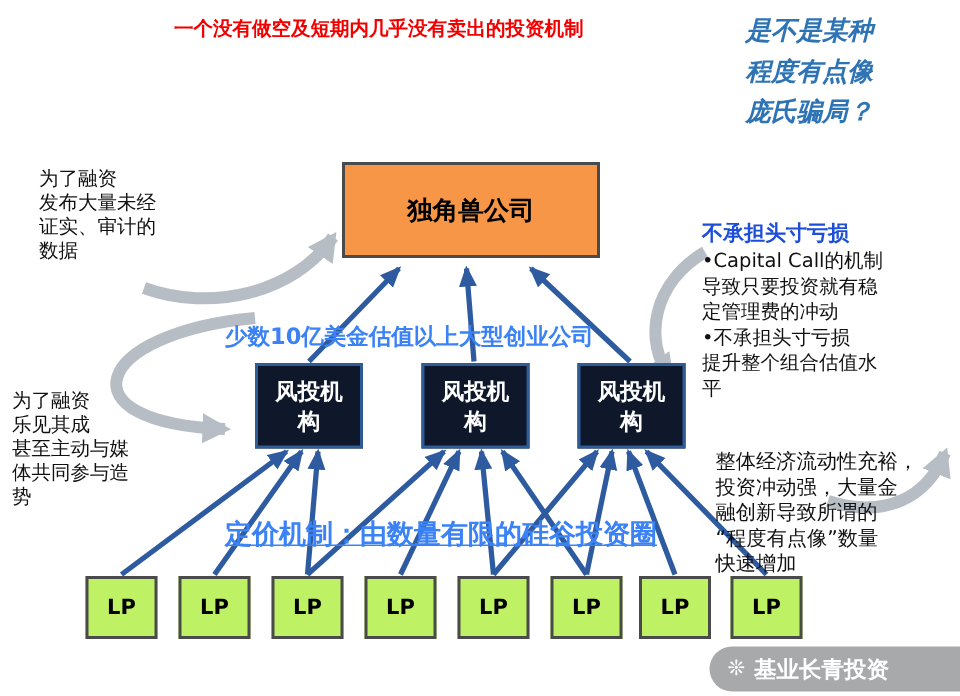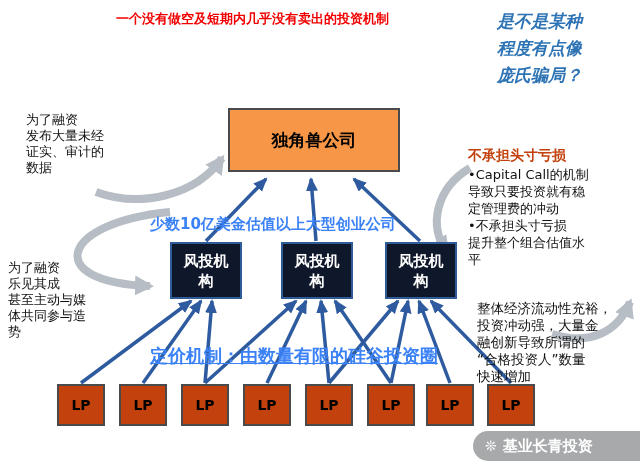--- a/index.html
+++ b/index.html
@@ -12,36 +12,36 @@
   .red { color:#F20000; font-weight:700; }
   .title { left:116px; top:10px; width:400px; font-size:13px; }
   .keypoint { left:120px; top:39px; font-size:16px; line-height:24px; }
   .ponzi {
     left:497px; top:8px; width:136px; color:#2E74B5; font-weight:700;
     font-style:italic; font-size:17px; line-height:27px;
   }
   .note { color:#111111; font-size:13px; line-height:16px; }
   .note-left1 { left:26px; top:112px; }
   .note-left2 { left:8px; top:260px; }
-  .note-right-title { left:468px; top:147px; font-size:14px; font-weight:700; color:#c2410c; }
+  .note-right-title { left:468px; top:147px; font-size:14px; font-weight:700; color:#1d4ed8; }
   .note-right-body { left:468px; top:166px; font-size:13px; line-height:17px; }
   .note-right-liquidity { left:477px; top:300px; font-size:13.5px; line-height:17px; }
   .unicorn {
     left:228px; top:108px; width:172px; height:64px; background:#F79646;
     border:2px solid #4A4A4A; display:flex; align-items:center; justify-content:center;
     font-weight:700; font-size:17px; color:#000; box-sizing:border-box;
   }
   .vc {
     top:242px; width:72px; height:57px; background:#0f172a; border:2px solid #2F5B96;
     color:#fff; font-weight:700; font-size:15px; line-height:20px; text-align:center;
     display:flex; align-items:center; justify-content:center; padding:0 9px;
     box-sizing:border-box;
   }
   .lp {
-    top:384px; width:48px; height:42px; background:#c2410c; border:2px solid #4A4A4A;
+    top:384px; width:48px; height:42px; background:#bef264; border:2px solid #4A4A4A;
     box-sizing:border-box; color:#000; font-weight:700; font-size:14px;
     display:flex; align-items:center; justify-content:center;
   }
   .cap { color:#3b82f6; font-weight:700; text-align:left;margin-top:32px; }
   .cap-unicorn { left:150px; top:183px; width:330px; font-size:15px; }
   .cap-vc { left:150px; top:312px; width:330px; font-size:18px;text-decoration:underline; }
   .cap-lp { left:180px; top:436px; width:290px; font-size:15px; }
   .arrows { position:absolute; left:0; top:0; width:640px; height:464px; pointer-events:none; }
   .watermark {
     left:473px; top:431px; width:167px; height:30px;
@@ -111,21 +111,21 @@
   <div class="abs note-right-title abs">不承担头寸亏损</div>
   <div class="abs note note-right-body pre">•Capital Call的机制
 导致只要投资就有稳
 定管理费的冲动
 •不承担头寸亏损
 提升整个组合估值水
 平</div>
   <div class="abs note note-right-liquidity pre">整体经济流动性充裕，
 投资冲动强，大量金
 融创新导致所谓的
-“合格投资人”数量
+“程度有点像”数量
 快速增加</div>
 
   <div class="abs unicorn">
     <span>独角兽公司</span>
   </div>
   <div class="abs cap cap-unicorn">少数10亿美金估值以上大型创业公司</div>
 
   <div class="abs vc" style="left:170px;">
     <span>风投机构</span>
   </div>

